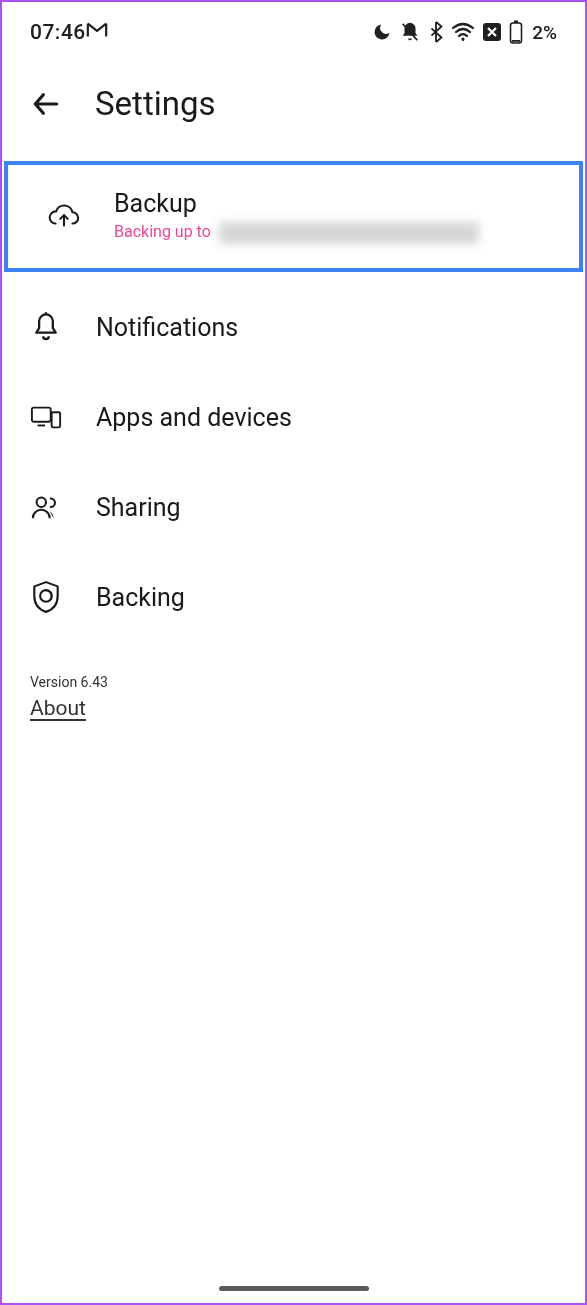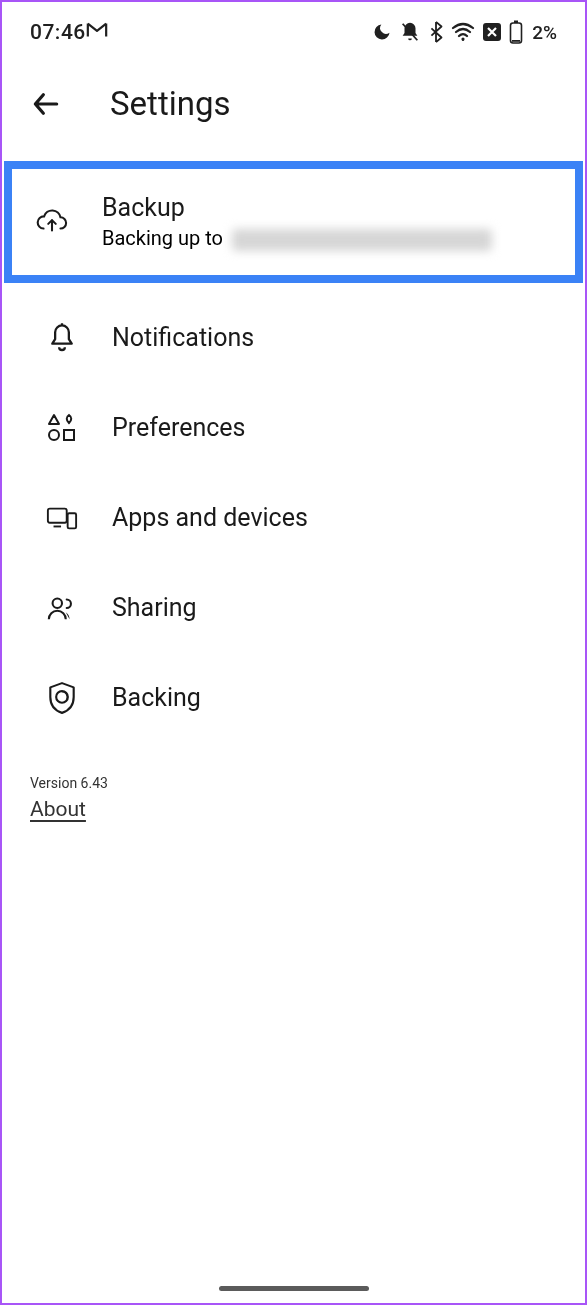--- a/index.html
+++ b/index.html
@@ -24,42 +24,42 @@
   .status-left { display: flex; align-items: center; }
   .status-right { display: flex; align-items: center; gap: 7px; }
   .status-right svg { display: block; }
   .clock { font-size: 21px; letter-spacing: 0.5px; }
   .batt-text { font-size: 19px; margin-left: 2px; }
 
   .app-header {
     display: flex;
     align-items: center;
     padding: 26px 24px 36px 28px;
-    gap: 48px;
+    gap: 33px;
   }
   .back-arrow { width: 32px; height: 32px; }
   .page-title { font-size: 33px; font-weight: 400; color: #1a1a1a; }
 
   .settings-list { padding: 0; }
   .settings-item {
     display: flex;
     align-items: center;
-    padding: 24px 44px;
+    padding: 24px 28px;
     gap: 34px;
     min-height: 90px;
   }
   .settings-item.highlighted {
-    border: 8px solid #3b82f6;
+    border: 4px solid #3b82f6;
     margin: 2px 2px 10px 2px;
-    padding: 24px 24px;
+    padding: 24px 40px;
   }
   .item-icon { width: 32px; min-width: 32px; display:flex; justify-content:center; }
   .item-text { display: flex; flex-direction: column; gap: 4px; }
   .item-title { font-size: 25px; font-weight: 400; color: #1a1a1a; }
-  .item-subtitle { font-size: 20px; color: #000000; display: inline; }
+  .item-subtitle { font-size: 16px; color: #ec4899; display: inline; }
   .blurred-email {
     display: inline-block;
     width: 260px;
     height: 22px;
     background: #d6d6d6;
     filter: blur(5px);
     border-radius: 4px;
     vertical-align: middle;
     margin-left: 4px;
   }
@@ -172,33 +172,20 @@
       <svg width="30" height="32" viewBox="0 0 24 28">
           <path d="M12 3a6 6 0 0 0-6 6v6l-2.5 4h17L18 15V9a6 6 0 0 0-6-6z M12 3 V1" stroke="#1a1a1a" stroke-width="2" fill="none" stroke-linejoin="round"></path>
           <path d="M9.5 22a2.5 2.5 0 0 0 5 0" stroke="#1a1a1a" stroke-width="2" fill="none"></path>
         </svg>
     </span>
     <div class="item-text">
       <span class="item-title">Notifications</span>
     </div>
   </div>
 
-  <div class="settings-item">
-    <span class="item-icon">
-      <svg width="32" height="32" viewBox="0 0 32 32">
-        <path d="M8 3 L13 12 L3 12 Z" stroke="#1a1a1a" stroke-width="2" fill="none" stroke-linejoin="round"></path>
-        <path d="M23 3 C20 5 20 8 23 11 C26 8 26 5 23 3 Z" stroke="#1a1a1a" stroke-width="2" fill="none"></path>
-        <circle cx="8" cy="23" r="5" stroke="#1a1a1a" stroke-width="2" fill="none"></circle>
-        <rect x="18" y="18" width="10" height="10" stroke="#1a1a1a" stroke-width="2" fill="none"></rect>
-      </svg>
-    </span>
-    <div class="item-text">
-      <span class="item-title">Preferences</span>
-    </div>
-  </div>
 
   <div class="settings-item">
     <span class="item-icon">
       <svg width="34" height="28" viewBox="0 0 34 26">
         <rect x="2" y="3" width="20" height="15" rx="2" stroke="#1a1a1a" stroke-width="2" fill="none"></rect>
         <line x1="8" y1="22" x2="16" y2="22" stroke="#1a1a1a" stroke-width="2"></line>
         <rect x="23" y="8" width="9" height="16" rx="1.5" stroke="#1a1a1a" stroke-width="2" fill="#fff"></rect>
       </svg>
     </span>
     <div class="item-text">

